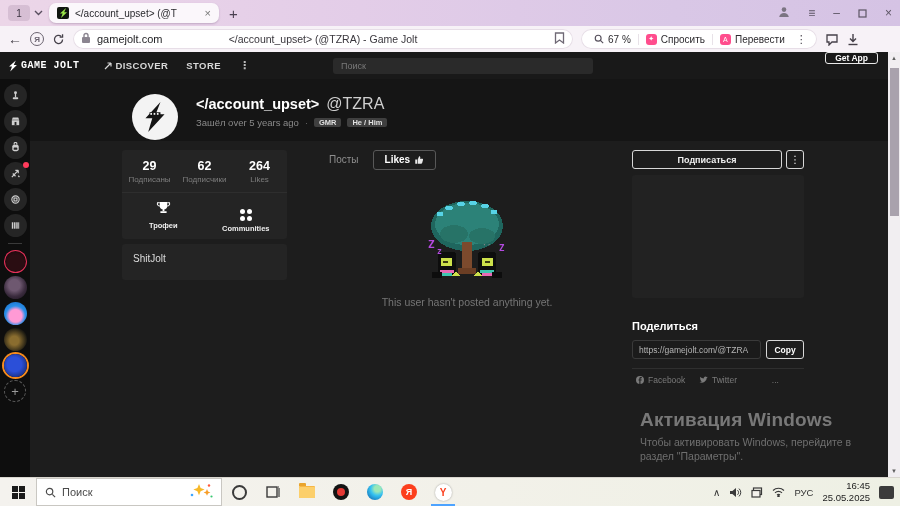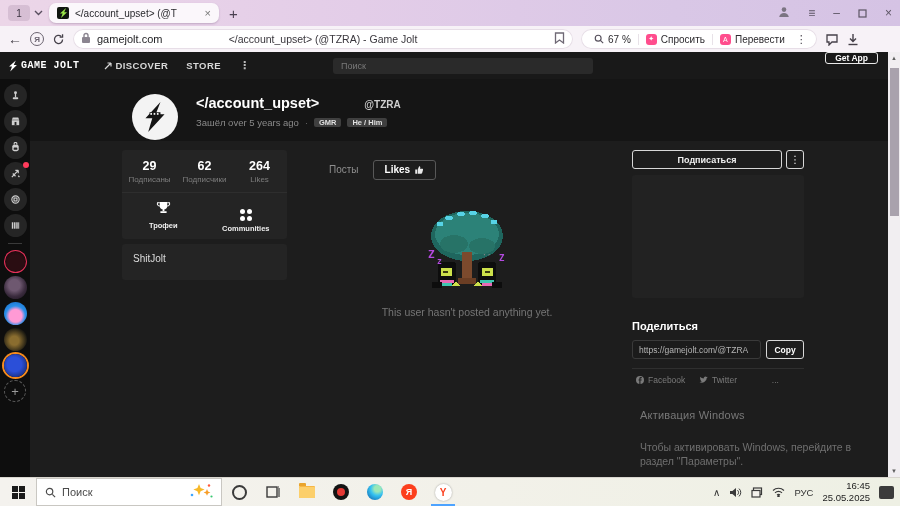--- a/index.html
+++ b/index.html
@@ -73,41 +73,41 @@
   .dot-red { position:absolute; width:6px; height:6px; border-radius:50%; background:#ff3b5b; right:-2px; top:0; }
   .cplus { width:22px; height:22px; border-radius:50%; border:1px dashed #5a5a5a; color:#9a9a9a;
     font-size:13px; display:flex; align-items:center; justify-content:center; }
 
   .page { position:relative; flex:1; background:#1d1d1d; }
   .banner { position:absolute; left:0; top:0; right:0; height:62px; background:#151515; }
   .pava { position:absolute; left:102px; top:15px; width:46px; height:46px; border-radius:50%;
     background:#f3f3f3; display:flex; align-items:center; justify-content:center; }
   .pname { position:absolute; left:166px; top:16px; display:flex; align-items:baseline; gap:7px; }
   .pname .dn { color:#fff; font-size:14.5px; font-weight:bold; }
-  .pname .un { color:#cfcfcf; font-size:10px; font-weight:bold;margin-left:38px; }
+  .pname .un { color:#cfcfcf; font-size:16px; font-weight:normal; }
   .pmeta { position:absolute; left:166px; top:38px; display:flex; align-items:center; gap:6px; }
   .pmeta .seen { color:#8a8a8a; font-size:9.5px; }
   .pmeta .sep { color:#6a6a6a; font-size:9px; }
   .chip { background:#3f3f3f; color:#e0e0e0; font-size:7.5px; font-weight:bold;
     padding:0 5px; border-radius:2px; }
 
   .colL { position:absolute; left:92px; top:71px; width:165px; }
   .card { background:#242424; border-radius:3px; }
   .stats { display:flex; padding:9px 0 8px; border-bottom:1px solid #2e2e2e; }
   .stat { flex:1; text-align:center; }
   .stat .v { color:#fff; font-size:12.5px; font-weight:bold; }
   .stat .l { color:#7d7d7d; font-size:8px; margin-top:2px; }
   .plinks { display:flex; padding:7px 0 6px; }
   .plink { flex:1; text-align:center; }
   .plink .pl { color:#eee; font-size:7.5px; font-weight:bold; margin-top:3px; }
   .dots4 { display:inline-grid; grid-template-columns:5px 5px; gap:2px; }
   .dots4 i { width:5px; height:5px; border-radius:50%; background:#fff; }
   .bio { margin-top:5px; padding:9px 11px 16px; color:#ddd; font-size:10px; }
 
-  .colC { position:absolute; left:288px; top:81px; width:298px; }
+  .colC { position:absolute; left:288px; top:71px; width:298px; }
   .tabsrow { display:flex; gap:3px; }
   .gtab { padding:3px 11px 4px; font-size:10px; color:#8f8f8f; border-radius:3px;
     display:flex; align-items:center; gap:4px; }
   .gtab.active { border:1px solid #585858; color:#fff; font-weight:bold; }
   .treewrap { margin-top:26px; text-align:center; }
   .emptytext { text-align:center; color:#757575; font-size:10.5px; }
 
   .colR { position:absolute; left:602px; top:71px; width:172px; }
   .followrow { display:flex; gap:4px; }
   .followbtn { flex:1; height:19px; background:transparent; border:1px solid #d8d8d8; border-radius:3px;
@@ -119,22 +119,22 @@
   .sharerow { margin-top:8px; display:flex; gap:5px; }
   .shareinput { flex:1; height:19px; background:#1b1b1b; border:1px solid #3a3a3a; border-radius:3px;
     color:#b5b5b5; font-size:8.5px; padding:0 6px; outline:none; min-width:0; }
   .copybtn { width:38px; height:19px; background:transparent; border:1px solid #d8d8d8; border-radius:3px;
     color:#fff; font-size:8.5px; font-weight:bold; }
   .socialrow { margin-top:9px; display:flex; }
   .socialbtn { flex:1; border:none; border-top:1px solid #2f2f2f; background:transparent; color:#7a7a7a;
     font-size:8.5px; padding:6px 0 5px; display:flex; align-items:center; justify-content:center; gap:4px; }
 
   .watermark { position:absolute; left:610px; top:330px; width:252px; color:#787878; }
-  .watermark .wt { font-size:11px; font-weight:400; letter-spacing:.2px; }
-  .watermark .wl { font-size:10.5px; color:#6f6f6f; margin-top:19px; line-height:1.35; }
+  .watermark .wt { font-size:19px; font-weight:700; letter-spacing:.2px; }
+  .watermark .wl { font-size:10.5px; color:#6f6f6f; margin-top:4px; line-height:1.35; }
 
   .scrollbar { position:absolute; right:0; top:0; width:12px; height:425px; background:#f1eef1; }
   .sb-arrow { height:12px; display:flex; align-items:center; justify-content:center; color:#5f5f5f; font-size:6px; }
   .sb-thumb { position:absolute; left:1.5px; top:16px; width:9px; height:148px; background:#a9a2ad; }
   .sb-down { position:absolute; bottom:0; width:12px; }
 
   
   .taskbar { position:absolute; left:0; top:477px; width:900px; height:29px;
     background:linear-gradient(90deg,#f4f2ee 0%,#f2f1e9 55%,#eef0e4 100%);
     border-top:1px solid #d9d6cf; display:flex; align-items:stretch; }

